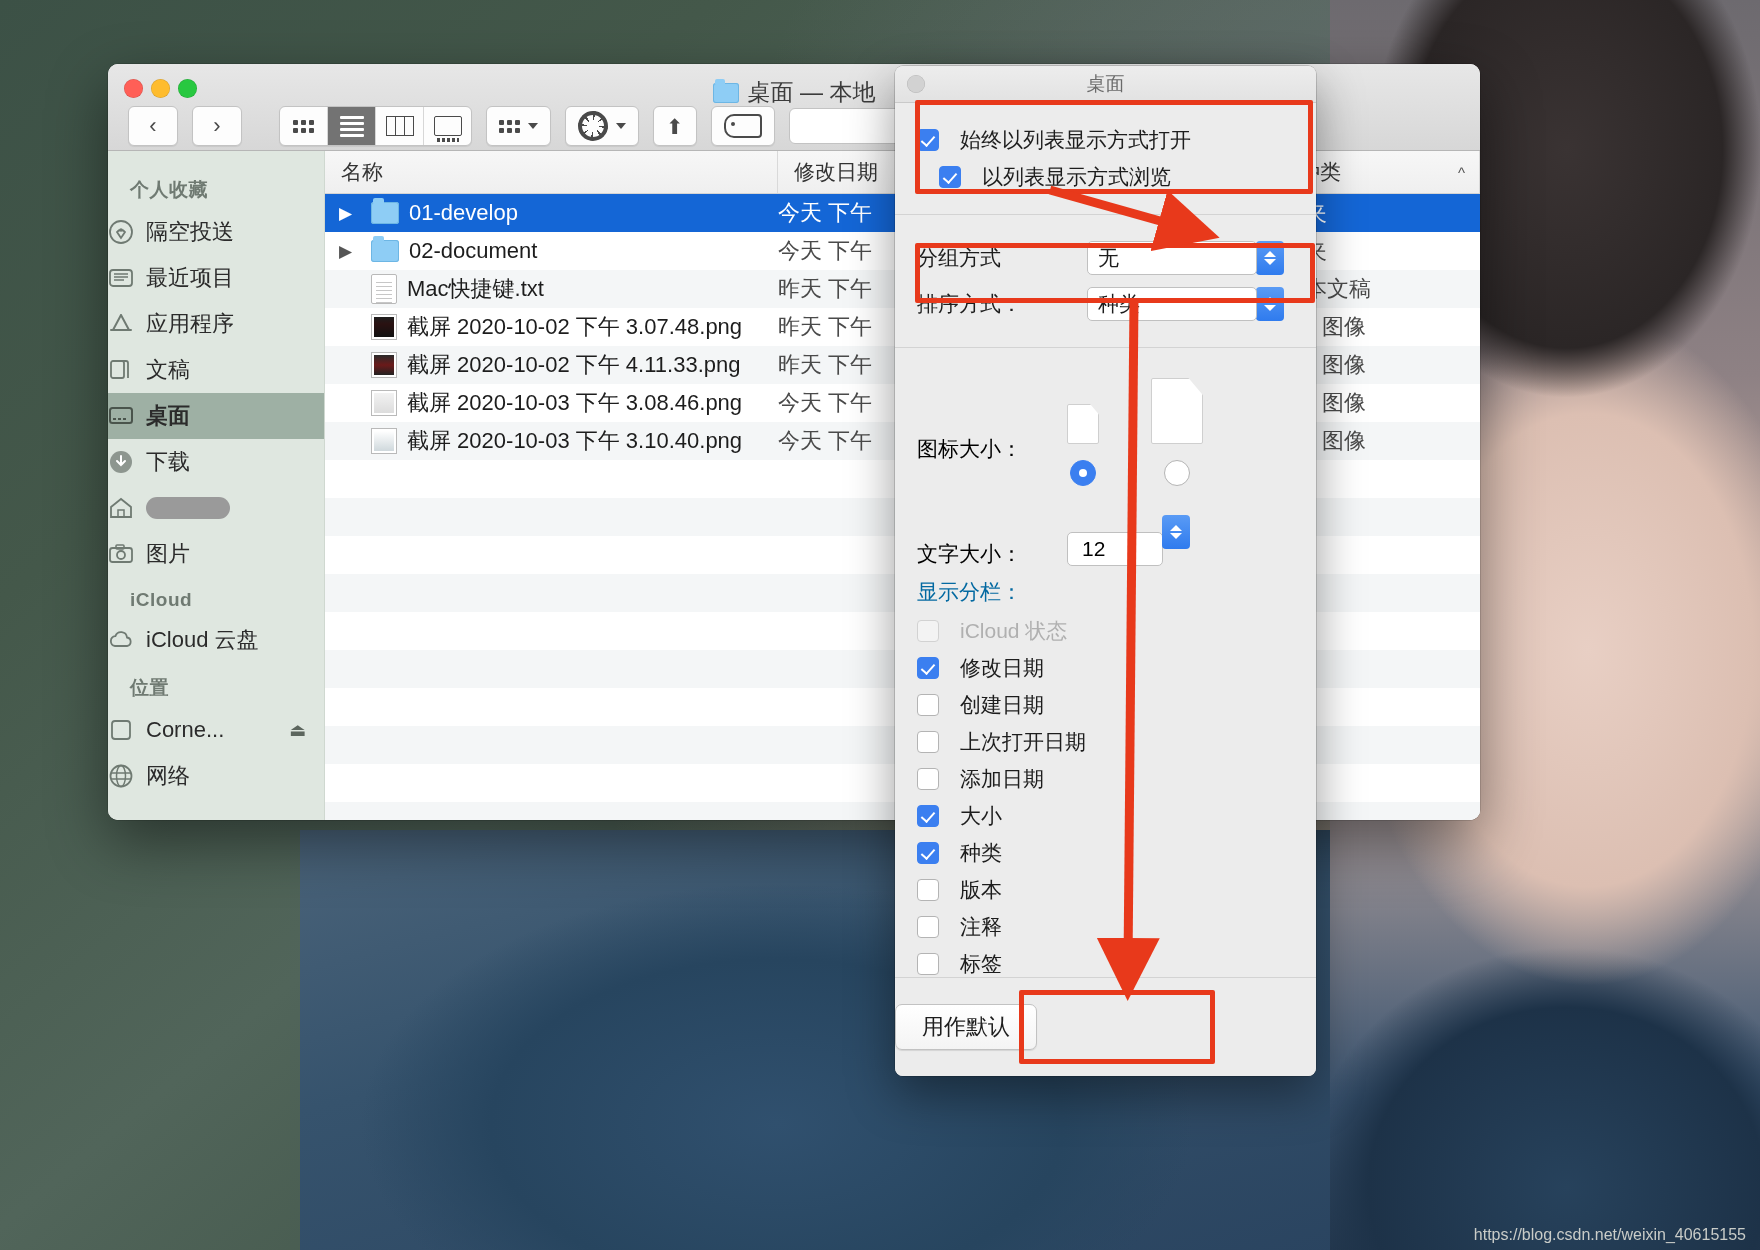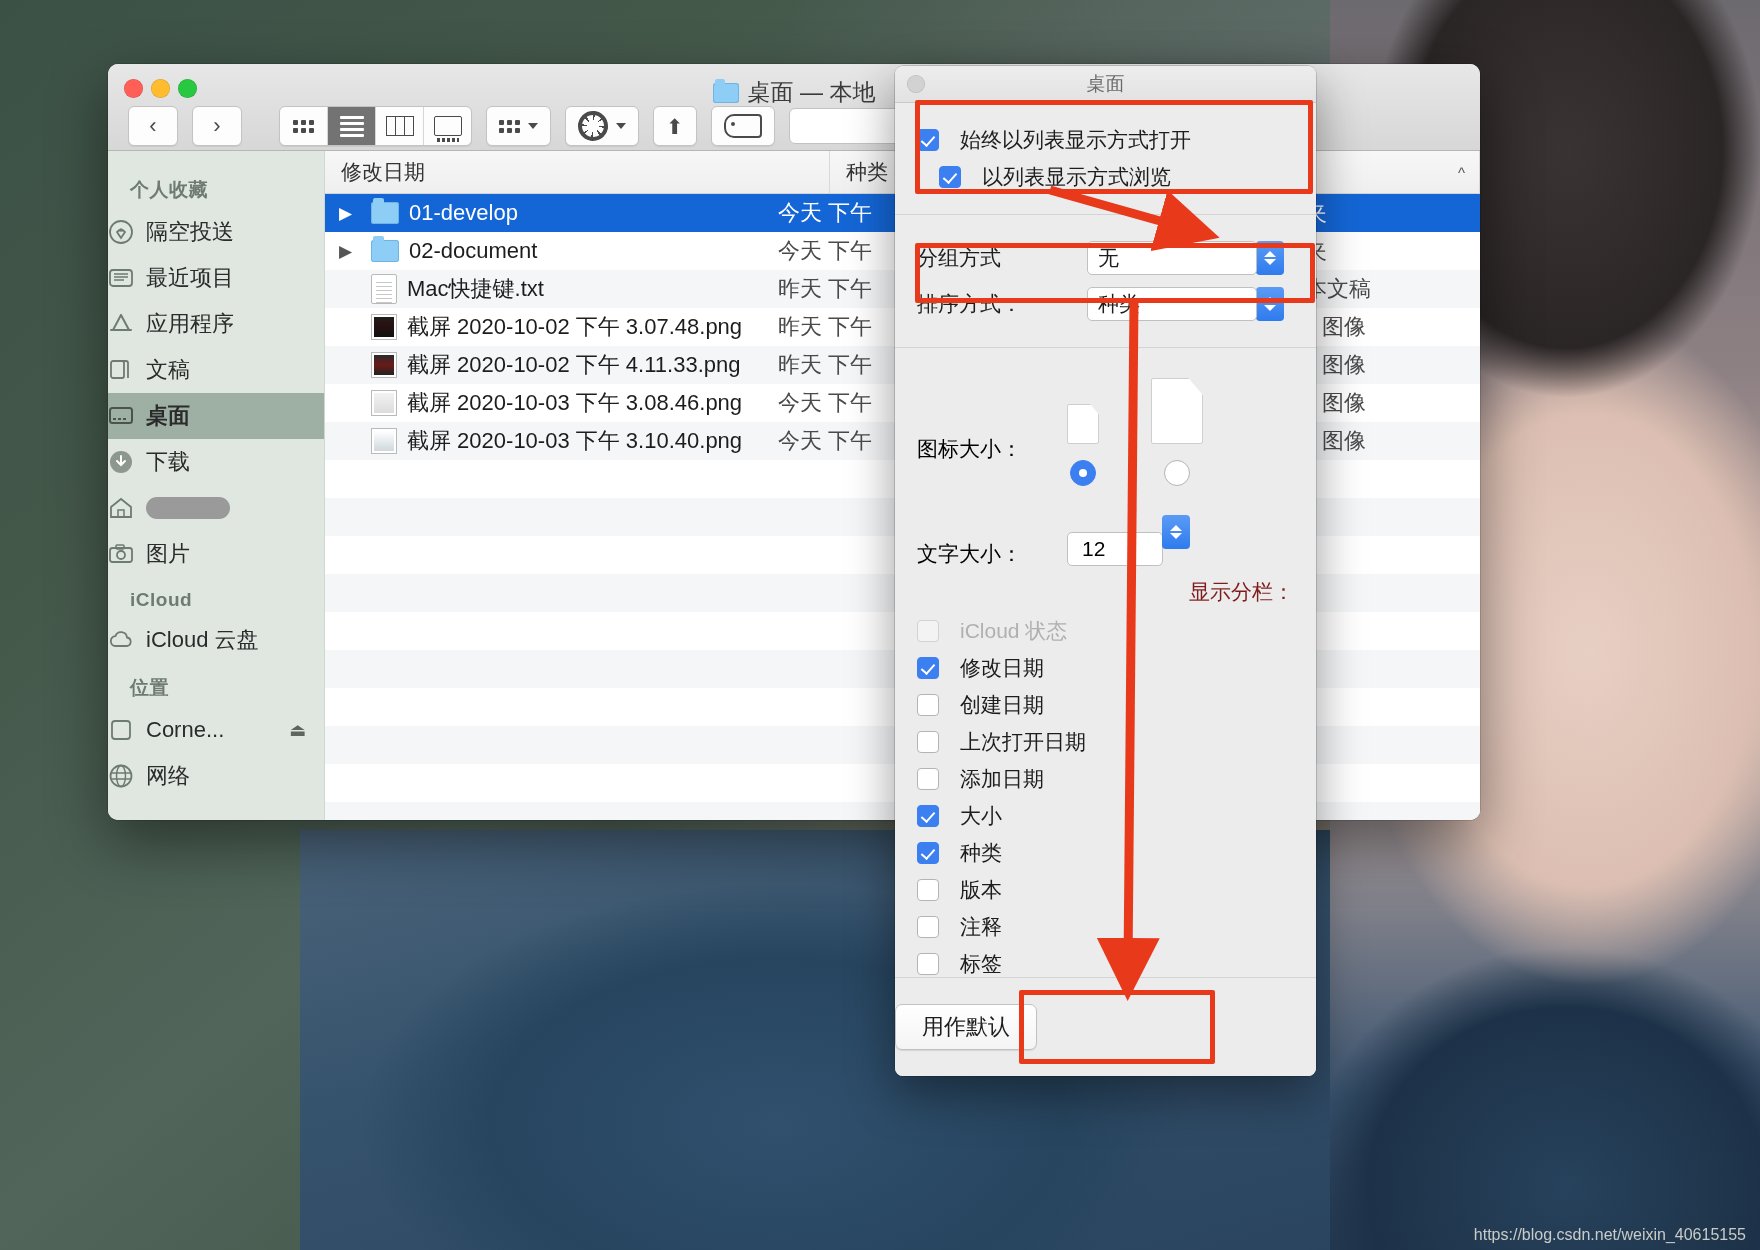--- a/index.html
+++ b/index.html
@@ -153,21 +153,21 @@
   .pagelg{width:50px;height:64px;background:#fff;border:1px solid #cfcfcf;border-radius:2px;
     clip-path:polygon(0 0,72% 0,100% 26%,100% 100%,0 100%);}
   .radio{width:26px;height:26px;border-radius:50%;border:1px solid #b4b4b4;background:#fff;
     display:flex;align-items:center;justify-content:center;box-sizing:border-box;}
   .radio.on{background:#3b7ff0;border-color:#3b7ff0;}
   .radio.on:after{content:"";width:8px;height:8px;border-radius:50%;background:#fff;}
   .textsize-row{display:flex;align-items:center;padding:4px 22px 0 22px;font-size:21px;}
   .textsize-row .lbl{width:150px;margin-top:44px;}
   .tsfield{width:96px;height:34px;background:#fff;border:1px solid #c0c0c0;border-radius:5px;
     display:flex;align-items:center;padding-left:14px;font-size:21px;box-sizing:border-box;margin-top:33px;}
-  .cols-title{padding:10px 22px 2px 22px;font-size:21px;color:#7f1d1d;text-align:right;}
+  .cols-title{padding:10px 22px 2px 22px;font-size:21px;color:#0369a1;}
   .cols-list{padding:0 22px;}
   #dlg-footer{position:absolute;left:0;right:0;bottom:0;height:98px;background:#ececec;
     border-top:1px solid #d3d3d3;display:flex;align-items:center;justify-content:flex-start;padding-right:40px;}
   #default-btn{height:44px;padding:0 26px;background:linear-gradient(180deg,#fff,#f4f4f4);
     border:1px solid #c2c2c2;border-radius:7px;font-size:22px;color:#1d1d1d;
     display:flex;align-items:center;box-shadow:0 1px 1px rgba(0,0,0,.1);}
   
   .anno-box{position:absolute;border:5px solid #e8391b;border-radius:2px;pointer-events:none;}
   #anno1{left:915px;top:100px;width:388px;height:84px;}
   #anno2{left:915px;top:243px;width:390px;height:50px;}
@@ -381,20 +381,21 @@
               <ellipse cx="13" cy="13" rx="4.5" ry="10.5" fill="none" stroke="#6f7a72" stroke-width="1.5"></ellipse>
               <path d="M3 10h20M3 16h20" stroke="#6f7a72" stroke-width="1.5"></path>
             </svg>
         </span>
         <span>网络</span>
       </div>
     </div>
 
     <div id="filelist">
       <div id="colhead">
+        <div class="ch name">名称</div>
         <div class="ch date">修改日期</div>
         <div class="ch kind">
           <span>种类</span>
           <span class="sortarrow">^</span>
         </div>
       </div>
 
       <div class="row sel">
         <div class="c-name">
           <span class="disc">▶</span>

